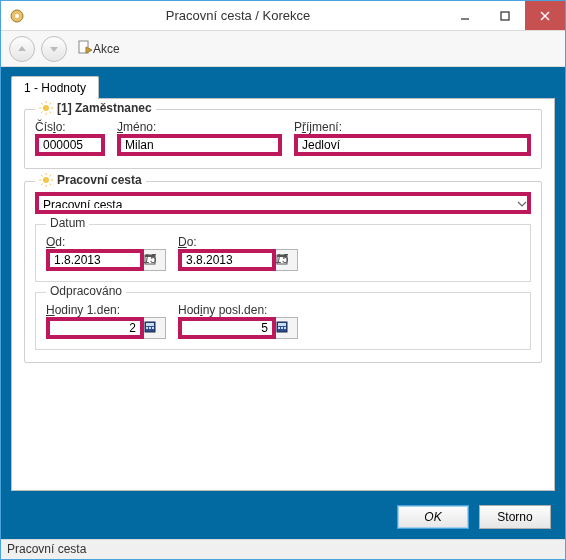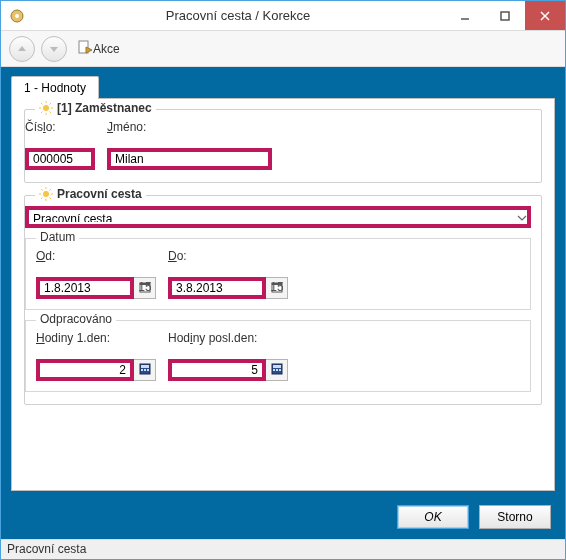--- a/index.html
+++ b/index.html
@@ -14,32 +14,32 @@
 .winbtn.close svg { stroke: #fff; }
 .winbtn svg { stroke: #555; }
 .toolbar { height: 36px; background: #f7f7f7; display: flex; align-items: center; padding: 0 8px; gap: 6px; border-bottom: 1px solid #dcdcdc; }
 .navbtn { width: 26px; height: 26px; border-radius: 50%; background: linear-gradient(#fdfdfd,#e6e6e6); border: 1px solid #c0c0c0; display: flex; align-items: center; justify-content: center; }
 .navbtn svg { fill: #bbb; }
 .akce { display: flex; align-items: center; gap: 0; margin-left: 4px; color: #333; }
 .content { flex: 1; padding: 8px 10px 4px 10px; display: flex; flex-direction: column; }
 .tabstrip { display: flex; }
 .tab { background: #fff; border: 1px solid #bfbfbf; border-bottom: none; padding: 4px 12px; border-radius: 2px 2px 0 0; position: relative; top: 1px; text-align: right; }
 .tabpanel { flex: 1; background: #fff; border: 1px solid #bfbfbf; padding: 10px 12px; overflow: auto; }
-.group { border: 1px solid #d0d0d0; border-radius: 2px; padding: 10px 10px 12px 0; margin-bottom: 12px; position: relative; }
+.group { border: 1px solid #d0d0d0; border-radius: 2px; padding: 10px 10px 12px 10px; margin-bottom: 12px; position: relative; }
 .group > .legend { position: absolute; top: -9px; left: 10px; background: #fff; padding: 0 4px; font-weight: bold; color: #333; display: flex; align-items: center; gap: 4px; }
 .legend .sun { width: 14px; height: 14px; }
 .row { display: flex; gap: 12px; }
-.fld { display: flex; flex-direction: column; gap: 14px; }
+.fld { display: flex; flex-direction: column; gap: 0; }
 .fld label { color: #333; }
 .fld label .hot { text-decoration: underline; }
 input[type=text], select { border: 4px solid #be185d; background: #fff; height: 22px; padding: 2px 4px; width: 100%; }
 input.num { text-align: right; padding-right: 4px; }
 .datebox, .numbox { display: flex; }
 .datebox input, .numbox input { flex: 1; }
-.datebox .picker, .numbox .picker { width: 22px; height: 22px; border: 1px solid #b5b5b5; border-left: none; background: #f4f4f4; display: flex; align-items: center; justify-content: center; }
+.datebox .picker, .numbox .picker { width: 22px; height: 22px; border: 1px solid #b5b5b5; border-left: none; background: #f4f4f4; display: flex; align-items: center; justify-content: flex-start; font-style: italic; }
 .subgroup { border: 1px solid #d8d8d8; padding: 10px; margin-top: 10px; position: relative; }
 .subgroup > .sublegend { position: absolute; top: -9px; left: 10px; background: #fff; padding: 0 4px; color: #333; }
 .dlgbtns { padding: 10px 14px; display: flex; justify-content: flex-end; gap: 10px; }
 .dlgbtn { min-width: 72px; height: 24px; border: 1px solid #adadad; background: linear-gradient(#fdfdfd,#e6e6e6); display: flex; align-items: center; justify-content: center; cursor: default; }
 .dlgbtn.default { border: 1px solid #4aa3df; box-shadow: 0 0 0 1px #a6d0ec inset; font-style: italic; }
 .statusbar { height: 20px; background: #f0f0f0; border-top: 1px solid #dcdcdc; padding: 2px 6px; color: #333; font-size: 11px; }
 select { appearance: none; background: #fff; padding-right: 18px; }
 .selectwrap { position: relative; }
 .selectwrap .chev { position: absolute; right: 4px; top: 50%; transform: translateY(-50%); pointer-events: none; }
 </style>
@@ -120,20 +120,24 @@
         </div>
         <div class="row">
           <div class="fld" style="width:70px">
             <label><span>Čís</span><span class="hot">l</span><span>o:</span></label>
             <input type="text" value="000005" style="">
           </div>
           <div class="fld" style="width:165px">
             <label><span class="hot">J</span><span>méno:</span></label>
             <input type="text" value="Milan" style="">
           </div>
+          <div class="fld" style="flex:1">
+            <label><span>P</span><span class="hot">ř</span><span>íjmení:</span></label>
+            <input type="text" value="Jedloví" style="">
+          </div>
         </div>
       </div>
 
       <div class="group">
         <div class="legend">
           <span class="sun"><svg viewBox="0 0 14 14" width="14" height="14">
                 <circle cx="7" cy="7" r="3" fill="#f5c54a"></circle>
                 <g stroke="#f5c54a" stroke-width="1">
                   <line x1="7" y1="0" x2="7" y2="2"></line>
                   <line x1="7" y1="12" x2="7" y2="14"></line>

